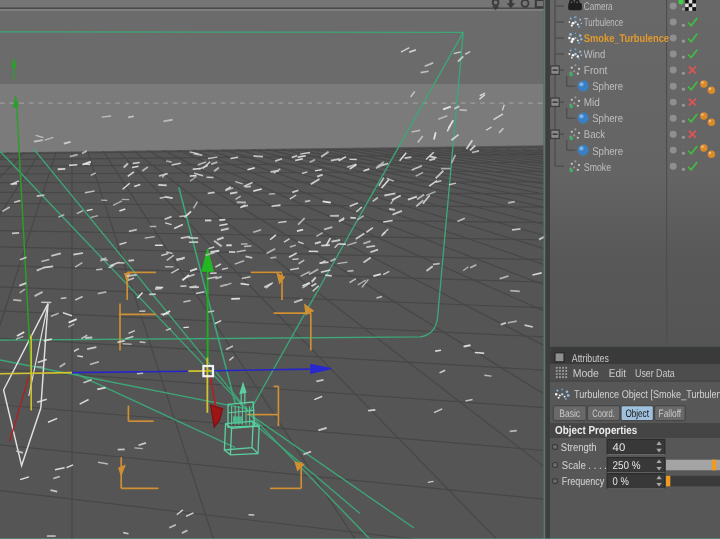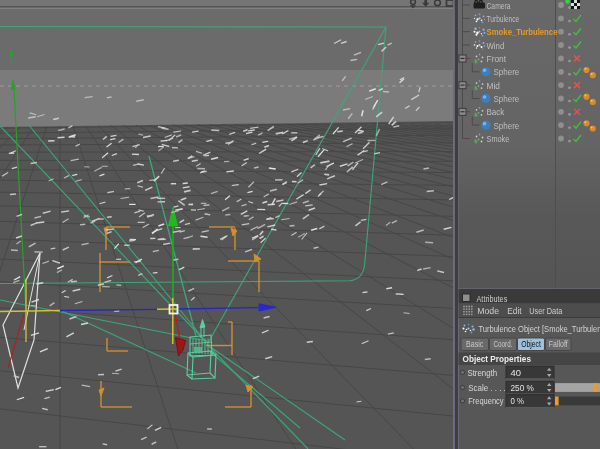--- a/index.html
+++ b/index.html
@@ -1,14 +1,14 @@
 <!DOCTYPE html>
 <html><head><meta charset="utf-8"><style>
 html,body{margin:0;padding:0;}
-#wrap{position:relative;width:600px;height:449px;overflow:hidden;background:#c4b5fd;font-family:"Liberation Sans",sans-serif;}
+#wrap{position:relative;width:600px;height:449px;overflow:hidden;background:#0f766e;font-family:"Liberation Sans",sans-serif;}
 </style></head><body>
 <div id="wrap">
 <svg width="600" height="449" viewBox="0 0 600 449">
 
 <rect x="0" y="0" width="453" height="9" fill="#757575"></rect>
 <rect x="0" y="9" width="453" height="61" fill="#6b6b6b"></rect>
 <rect x="0" y="70" width="453" height="60" fill="#7b7b7b"></rect>
 <polygon points="0,127 453,121 453,449 0,449" fill="#555555"></polygon>
 <line x1="0" y1="86" x2="453" y2="86" stroke="#9d9d9d" stroke-width="1" stroke-dasharray="4,4"></line>
 <clipPath id="gnd">

